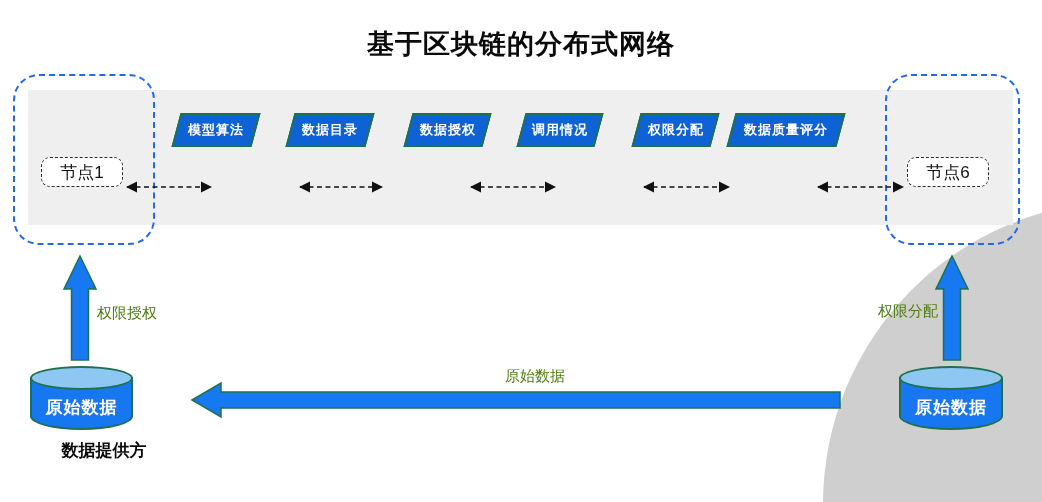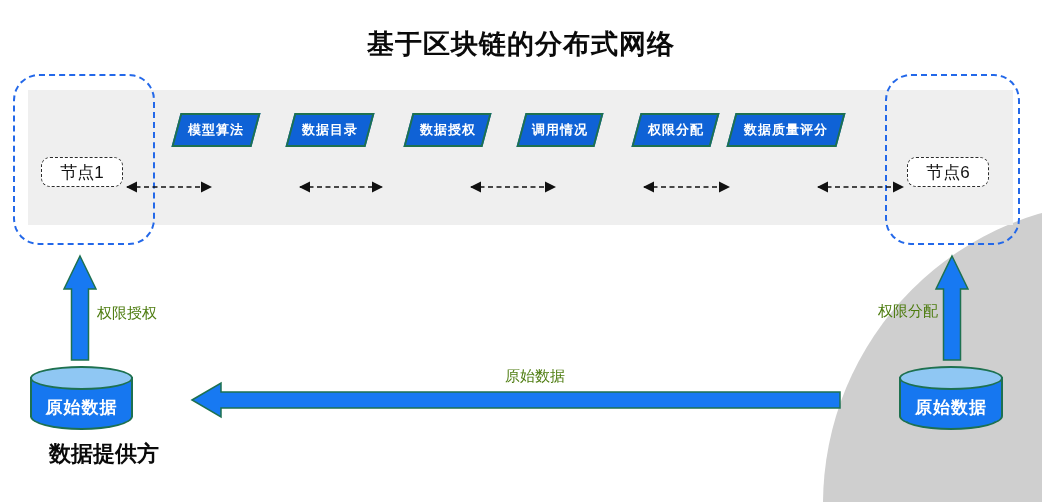--- a/index.html
+++ b/index.html
@@ -32,21 +32,21 @@
              background:#8fc7f3; border:2px solid #1e7150; z-index:2; }
   .cyl-body { position:absolute; left:0; top:11px; width:100%; height:53px;
               background:#1677f0; border:2px solid #1e7150; border-top:none;
               border-radius:0 0 52px 52px / 0 0 14px 14px; z-index:1;
               display:flex; align-items:center; justify-content:center; }
   .cyl-body span { margin-top:10px; color:#fff; font-size:17px; font-weight:bold;
                    letter-spacing:1px; white-space:nowrap; }
 
   .small-label { position:absolute; font-size:15px; color:#4d7c0f; white-space:nowrap; }
   .role-label  { position:absolute; top:439px; transform:translateX(-50%);
-                 font-size:22px; font-weight:bold; color:#0a0a0a; white-space:nowrap; }
+                 font-size:17px; font-weight:bold; color:#0a0a0a; white-space:nowrap; }
 </style>
 </head>
 <body>
 
 <div id="canvas">
 
   <svg class="layer" width="1042" height="502">
     <circle cx="1126" cy="504" r="303" fill="#cfcfcf"></circle>
   </svg>
 

